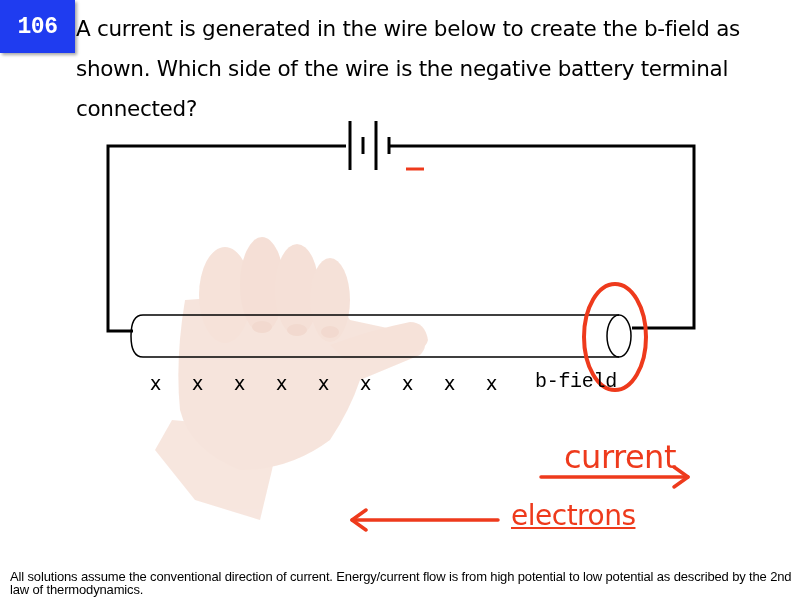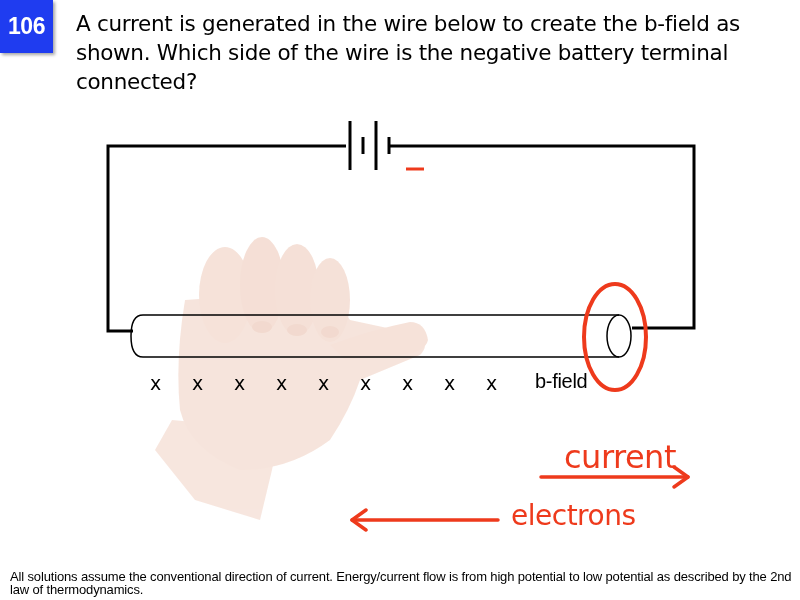--- a/index.html
+++ b/index.html
@@ -11,41 +11,41 @@
       width: 800px;
       height: 600px;
       position: relative;
       overflow: hidden;
       font-family: "DejaVu Sans", sans-serif;
     }
     .badge {
       position: absolute;
       left: 0;
       top: 0;
-      width: 53px;
+      width: 75px;
       height: 53px;
       background: #1f3cf0;
       color: #ffffff;
-      font-family: Liberation Sans, sans-serif;
+      font-family: Liberation Mono, monospace;
       font-weight: bold;
       font-size: 23px;
       display: flex;
       align-items: center;
       justify-content: center;
       box-shadow: 2px 2px 3px rgba(0,0,0,0.35);
       letter-spacing: -0.5px;
     }
     .question {
       position: absolute;
       left: 76px;
       top: 9px;
       width: 700px;
       font-family: "DejaVu Sans", sans-serif;
       font-size: 21.5px;
-      line-height: 29px;
+      line-height: 40px;
       color: #000000;
       letter-spacing: -0.3px;
     }
     .diagram {
       position: absolute;
       left: 0;
       top: 0;
       width: 800px;
       height: 600px;
     }
@@ -53,21 +53,21 @@
       position: absolute;
       top: 372px;
       font-family: "DejaVu Sans", sans-serif;
       font-size: 19px;
       color: #000000;
     }
     .bfield-label {
       position: absolute;
       left: 535px;
       top: 370px;
-      font-family: Liberation Sans, sans-serif;
+      font-family: Liberation Mono, monospace;
       font-size: 20px;
       color: #000000;
       letter-spacing: -0.3px;
     }
     .current-label {
       position: absolute;
       left: 564px;
       top: 438px;
       font-family: "DejaVu Sans", sans-serif;
       font-size: 32px;
@@ -75,20 +75,21 @@
       letter-spacing: -0.5px;
     }
     .electrons-label {
       position: absolute;
       left: 511px;
       top: 499px;
       font-family: "DejaVu Sans", sans-serif;
       font-size: 28px;
       color: #ee3a1c;
       letter-spacing: -0.5px;
+      text-decoration: underline;
     }
     .footnote {
       position: absolute;
       left: 10px;
       top: 570px;
       width: 785px;
       font-family: "Liberation Sans", sans-serif;
       font-size: 13px;
       line-height: 13px;
       color: #000000;

